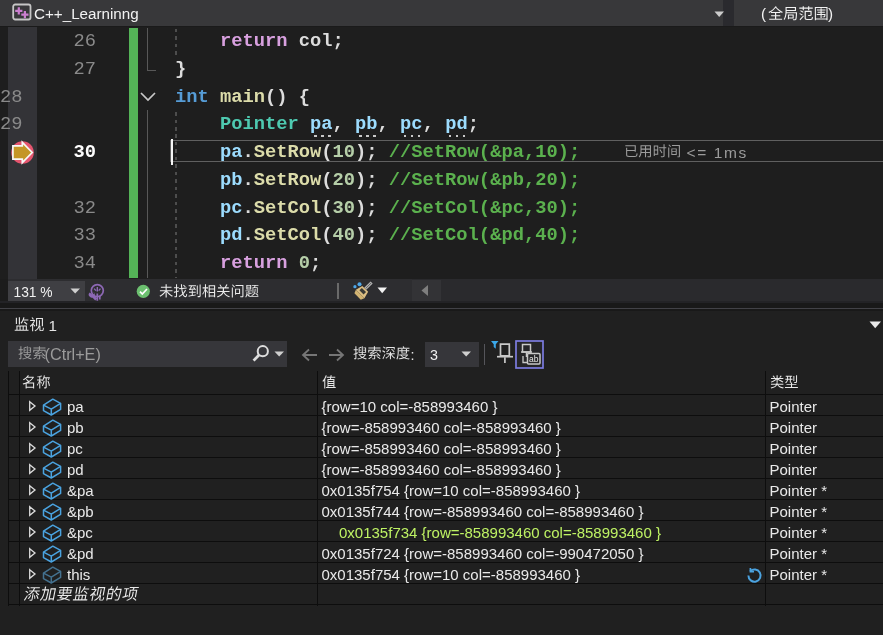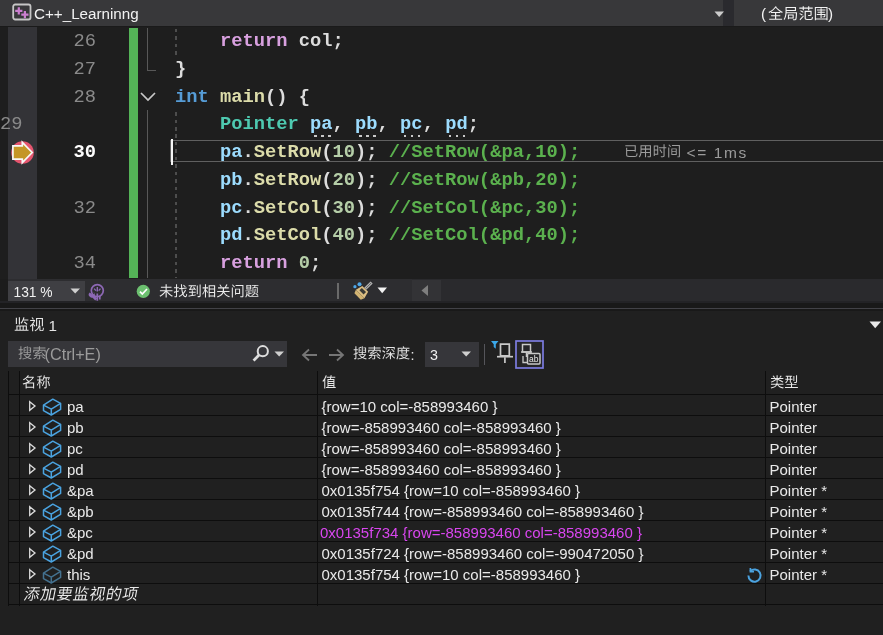--- a/index.html
+++ b/index.html
@@ -62,24 +62,25 @@
       <use href="#g08" transform="matrix(0.0152,0,0,-0.0152,16.20,13.07)"></use>
       <use href="#g24" transform="matrix(0.0152,0,0,-0.0152,31.40,13.07)"></use>
       <use href="#g06" transform="matrix(0.0152,0,0,-0.0152,46.60,13.07)"></use>
     </svg>
 <div class="t15" style="left:828px;top:5px;color:#f2f2f2">)</div>
 <div style="position:absolute;left:0;top:27px;width:883px;height:252px;background:#1e1e1e"></div>
 <div style="position:absolute;left:8px;top:27px;width:29px;height:252px;background:#333337"></div>
 <div style="position:absolute;left:129px;top:28px;width:8.5px;height:250px;background:#54b357"></div>
 <div style="position:absolute;left:0;top:28.00px;width:96px;text-align:right;font:normal 18.75px 'Liberation Mono',monospace;line-height:27.75px;color:#8a8a8a">26</div>
     <div style="position:absolute;left:0;top:55.75px;width:96px;text-align:right;font:normal 18.75px 'Liberation Mono',monospace;line-height:27.75px;color:#8a8a8a">27</div>
-    <div style="position:absolute;left:0;top:83.50px;width:96px;text-align:right;font:normal 18.75px 'Liberation Mono',monospace;line-height:27.75px;color:#8a8a8a">28</div>
+    <div style="position:absolute;left:0;top:83.50px;width:96px;text-align:left;font:normal 18.75px 'Liberation Mono',monospace;line-height:27.75px;color:#8a8a8a">28</div>
     <div style="position:absolute;left:0;top:111.25px;width:96px;font:normal 18.75px 'Liberation Mono',monospace;line-height:27.75px;color:#8a8a8a">29</div>
     <div style="position:absolute;left:0;top:139.00px;width:96px;text-align:right;font:bold 18.75px 'Liberation Mono',monospace;line-height:27.75px;color:#fdfdfd">30</div>
     <div style="position:absolute;left:0;top:194.50px;width:96px;text-align:right;font:normal 18.75px 'Liberation Mono',monospace;line-height:27.75px;color:#8a8a8a">32</div>
+    <div style="position:absolute;left:0;top:222.25px;width:96px;text-align:right;font:normal 18.75px 'Liberation Mono',monospace;line-height:27.75px;color:#8a8a8a">33</div>
     <div style="position:absolute;left:0;top:250.00px;width:96px;text-align:right;font:normal 18.75px 'Liberation Mono',monospace;line-height:27.75px;color:#8a8a8a">34</div>
 <div style="position:absolute;left:146.5px;top:28px;width:1.5px;height:43px;background:#585858"></div>
 <div style="position:absolute;left:146.5px;top:69.5px;width:9px;height:1.5px;background:#585858"></div>
 <svg style="position:absolute;left:139px;top:90px" width="18" height="13">
       <path d="M2 3 L9 10 L16 3" stroke="#c8c8c8" stroke-width="1.7" fill="none"></path>
     </svg>
 <div style="position:absolute;left:146.5px;top:110px;width:1.5px;height:168px;background:#585858"></div>
 <div style="position:absolute;left:175px;top:29px;width:1.5px;height:26px;background:repeating-linear-gradient(to bottom,#4d4d4d 0 3.5px,transparent 3.5px 7.5px)"></div>
 <div style="position:absolute;left:175px;top:112px;width:1.5px;height:166px;background:repeating-linear-gradient(to bottom,#4d4d4d 0 3.5px,transparent 3.5px 7.5px)"></div>
 <div style="position:absolute;left:170px;top:139.5px;width:713px;height:22px;border-top:1px solid #606060;border-bottom:1px solid #606060;border-left:1px solid #606060;box-sizing:border-box"></div>
@@ -300,21 +301,21 @@
 <div class="tv" style="left:321.5px;top:502.5px;color:#e9e9e9">0x0135f744 {row=-858993460 col=-858993460 }</div>
 <div class="tv" style="left:769.5px;top:502.5px;color:#e9e9e9">Pointer *</div>
 <svg style="position:absolute;left:27.5px;top:525.5px" width="9" height="13">
       <path d="M1.7 1.7 L7 6 L1.7 10.3 Z" fill="none" stroke="#dcdcdc" stroke-width="1.3"></path>
     </svg>
 <svg style="position:absolute;left:42px;top:522.5px" width="20" height="19" viewBox="0 0 20 19">
 <path d="M1.5 8.2 L10.8 2.2 L18.6 6.4 L18.6 12.4 L9.3 18 L1.5 13.6 Z" fill="none" stroke="#4aa3e0" stroke-width="1.5" stroke-linejoin="round"></path>
 <path d="M1.5 8.2 L9.3 12.2 L18.6 6.4 M9.3 12.2 L9.3 18" fill="none" stroke="#4aa3e0" stroke-width="1.5" stroke-linejoin="round"></path>
 </svg>
 <div class="tv" style="left:67px;top:523.5px;color:#e9e9e9">&amp;pc</div>
-<div class="tv" style="left:320px;top:523.5px;color:#d946ef">0x0135f734 {row=-858993460 col=-858993460 }</div>
+<div class="tv" style="left:339px;top:523.5px;color:#bef264">0x0135f734 {row=-858993460 col=-858993460 }</div>
 <div class="tv" style="left:769.5px;top:523.5px;color:#e9e9e9">Pointer *</div>
 <svg style="position:absolute;left:27.5px;top:546.5px" width="9" height="13">
       <path d="M1.7 1.7 L7 6 L1.7 10.3 Z" fill="none" stroke="#dcdcdc" stroke-width="1.3"></path>
     </svg>
 <svg style="position:absolute;left:42px;top:543.5px" width="20" height="19" viewBox="0 0 20 19">
 <path d="M1.5 8.2 L10.8 2.2 L18.6 6.4 L18.6 12.4 L9.3 18 L1.5 13.6 Z" fill="none" stroke="#4aa3e0" stroke-width="1.5" stroke-linejoin="round"></path>
 <path d="M1.5 8.2 L9.3 12.2 L18.6 6.4 M9.3 12.2 L9.3 18" fill="none" stroke="#4aa3e0" stroke-width="1.5" stroke-linejoin="round"></path>
 </svg>
 <div class="tv" style="left:67px;top:544.5px;color:#e9e9e9">&amp;pd</div>
 <div class="tv" style="left:321.5px;top:544.5px;color:#e9e9e9">0x0135f724 {row=-858993460 col=-990472050 }</div>

